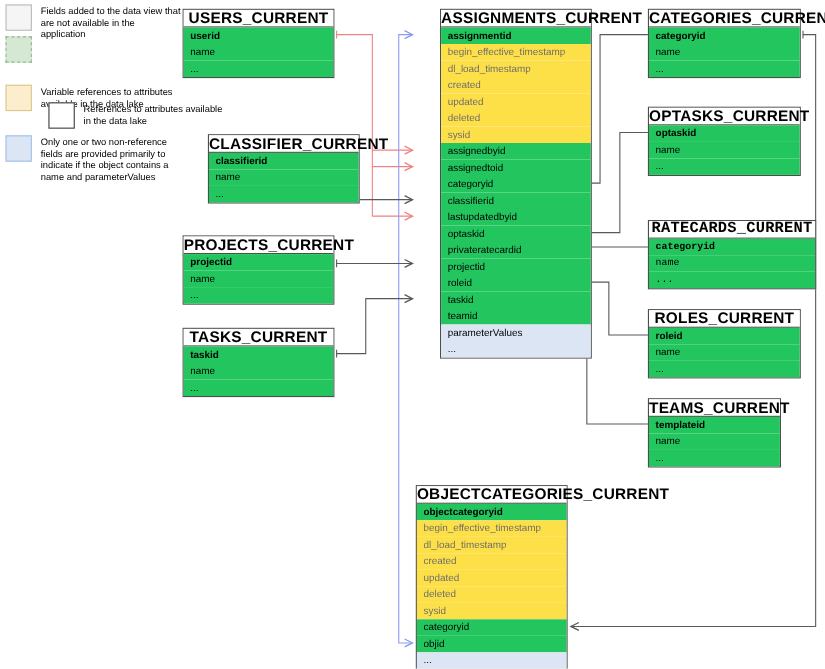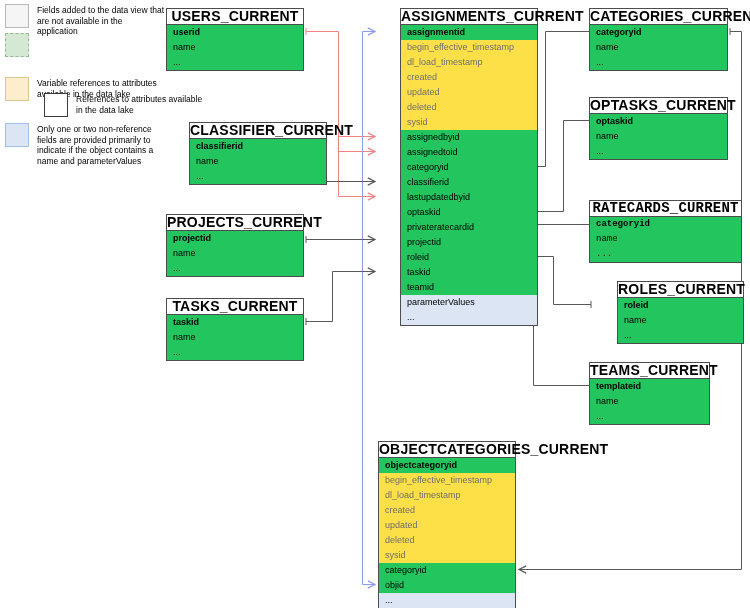--- a/index.html
+++ b/index.html
@@ -34,21 +34,21 @@
   .etable .row.blue{background:#dbe5f3;}
   
   #t-users{left:166px;top:8px;}
   #t-classifier{left:166px;top:122px;margin-left:23px;}
   #t-projects{left:166px;top:214px;}
   #t-tasks{left:166px;top:298px;}
   #t-assignments{left:378px;top:8px;margin-left:22px;}
   #t-categories{left:589px;top:8px;width:139px;}
   #t-optasks{left:589px;top:97px;width:139px;}
   #t-ratecards{left:589px;top:200px;width:153px;font-family:Liberation Mono, monospace;}
-  #t-roles{left:617px;top:281px;width:127px;}
+  #t-roles{left:589px;top:281px;width:139px;}
   #t-teams{left:589px;top:362px;width:121px;}
   #t-objectcategories{left:378px;top:441px;}
   
   #wires{position:absolute;left:0;top:0;width:750px;height:608px;}
   #wires path{fill:none;stroke-width:1;}
 </style>
 </head>
 <body>
 
 <div id="canvas">

